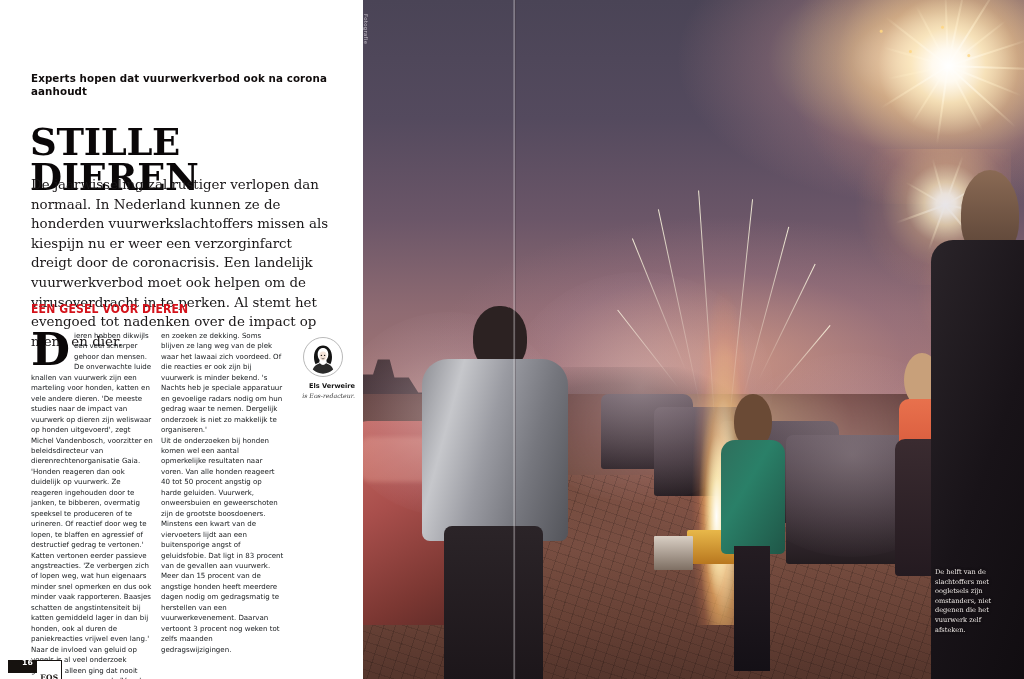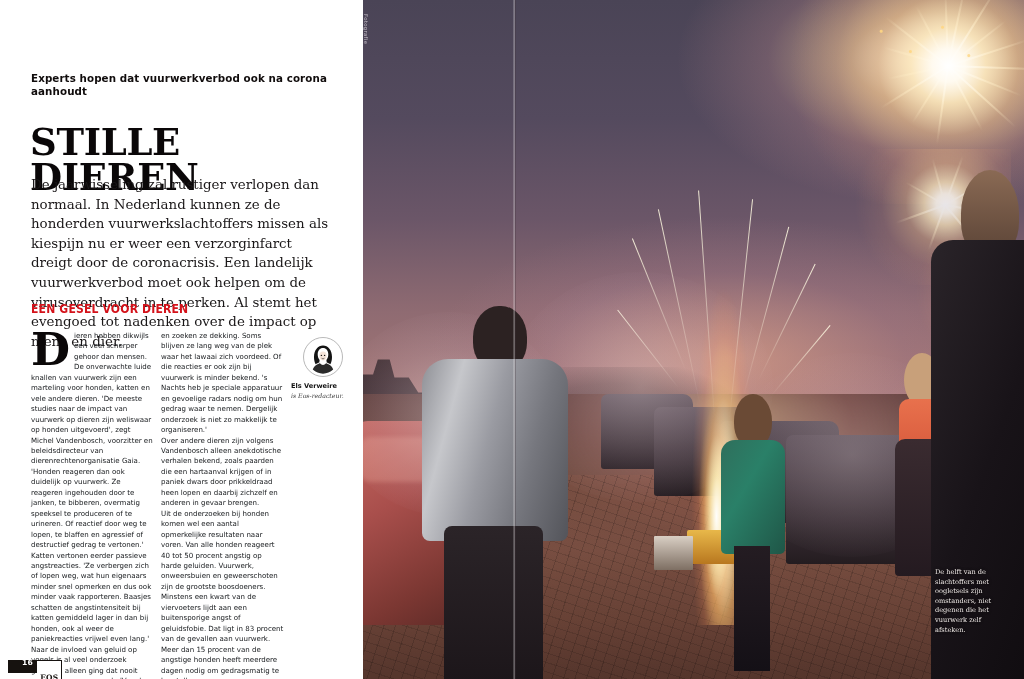--- a/index.html
+++ b/index.html
@@ -97,21 +97,21 @@
     line-height: 36px;
     margin: 1px 4px 0 0;
     color: #0a0708;
   }
 
   
   .author {
     position: absolute;
     left: 291px; top: 337px;
     width: 64px;
-    text-align: left;
+    text-align: right;
   }
   .author-avatar {
     width: 38px; height: 38px;
     margin: 0 auto 5px auto;
     border-radius: 50%;
     border: 1px solid #b9b9b9;
     background: #fdfdfd;
     overflow: hidden;
     position: relative;
   }
@@ -427,27 +427,26 @@
     <div class="kicker">Experts hopen dat vuurwerkverbod ook na corona aanhoudt</div>
 
     <h1 class="headline">STILLE DIEREN</h1>
 
     <div class="intro">De jaarwisseling zal rustiger verlopen dan normaal. In Nederland kunnen ze de honderden vuurwerkslachtoffers missen als kiespijn nu er weer een verzorginfarct dreigt door de coronacrisis. Een landelijk vuurwerkverbod moet ook helpen om de virusoverdracht in te perken. Al stemt het evengoed tot nadenken over de impact op mens en dier.</div>
 
     <div class="section-head">EEN GESEL VOOR DIEREN</div>
 
     <div class="col col-1">
       <p><span class="dropcap">D</span><span>ieren hebben dikwijls een veel scherper gehoor dan mensen. De onverwachte luide knallen van vuurwerk zijn een marteling voor honden, katten en vele andere dieren. 'De meeste studies naar de impact van vuurwerk op dieren zijn weliswaar op honden uitgevoerd', zegt Michel Vandenbosch, voorzitter en beleidsdirecteur van dierenrechtenorganisatie Gaia. 'Honden reageren dan ook duidelijk op vuurwerk. Ze reageren ingehouden door te janken, te bibberen, overmatig speeksel te produceren of te urineren. Of reactief door weg te lopen, te blaffen en agressief of destructief gedrag te vertonen.'</span></p>
-      <p>Katten vertonen eerder passieve angstreacties. 'Ze verbergen zich of lopen weg, wat hun eigenaars minder snel opmerken en dus ook minder vaak rapporteren. Baasjes schatten de angstintensiteit bij katten gemiddeld lager in dan bij honden, ook al weer de paniekreacties vrijwel even lang.'</p>
+      <p>Katten vertonen eerder passieve angstreacties. 'Ze verbergen zich of lopen weg, wat hun eigenaars minder snel opmerken en dus ook minder vaak rapporteren. Baasjes schatten de angstintensiteit bij katten gemiddeld lager in dan bij honden, ook al duren de paniekreacties vrijwel even lang.'</p>
       <p>Naar de invloed van geluid op vogels is al veel onderzoek gebeurd, alleen ging dat nooit specifiek over vuurwerk. 'Vogels blijken over het algemeen minder gevoelig te zijn voor geluid dan mensen', zegt Vandenbosch. 'Als ze opschrikken van lawaai, dan vliegen ze op</p>
     </div>
 
     <div class="col col-2">
       <p>en zoeken ze dekking. Soms blijven ze lang weg van de plek waar het lawaai zich voordeed. Of die reacties er ook zijn bij vuurwerk is minder bekend. 's Nachts heb je speciale apparatuur en gevoelige radars nodig om hun gedrag waar te nemen. Dergelijk onderzoek is niet zo makkelijk te organiseren.'</p>
-      <p>Over andere dieren zijn volgens Vandenbosch alleen anekdotische verhalen bekend, zoals paarden die een hartaanval krijgen of in paniek dwars door prikkeldraad heen lopen en daarbij zichzelf en anderen in gevaar brengen.</p>
       <p>Uit de onderzoeken bij honden komen wel een aantal opmerkelijke resultaten naar voren. Van alle honden reageert 40 tot 50 procent angstig op harde geluiden. Vuurwerk, onweersbuien en geweerschoten zijn de grootste boosdoeners. Minstens een kwart van de viervoeters lijdt aan een buitensporige angst of geluidsfobie. Dat ligt in 83 procent van de gevallen aan vuurwerk. Meer dan 15 procent van de angstige honden heeft meerdere dagen nodig om gedragsmatig te herstellen van een vuurwerkevenement. Daarvan vertoont 3 procent nog weken tot zelfs maanden gedragswijzigingen.</p>
 
     </div>
 
     <div class="author">
       <div class="author-avatar">
         <svg viewBox="0 0 38 38" width="38" height="38">
           <circle cx="19" cy="19" r="18.5" fill="#ffffff"></circle>
           <path d="M10 19c0-7 4-11.5 9-11.5S28 12 28 19c0 3-0.6 5.5-1.6 7.2 -1.7-1.1-3.7-1.7-3.7-1.7l-0.3-2.6c1.2-1.3 1.9-3.3 1.9-5.6 0-3.8-2.2-6.3-5.3-6.3s-5.3 2.5-5.3 6.3c0 2.3 0.7 4.3 1.9 5.6l-0.3 2.6s-2 0.6-3.7 1.7C10.6 24.5 10 22 10 19z" fill="#141414"></path>
           <path d="M12.2 26.9c1.8-1.1 3.8-1.6 3.8-1.6 0.9 1.1 1.9 1.7 3 1.7s2.1-0.6 3-1.7c0 0 2 0.5 3.8 1.6 1.9 1.2 3 3.1 3.4 4.7 -2.8 2.6-6.4 4.1-10.2 4.1s-7.4-1.5-10.2-4.1C9.2 30 10.3 28.1 12.2 26.9z" fill="#2a2a2a"></path>

